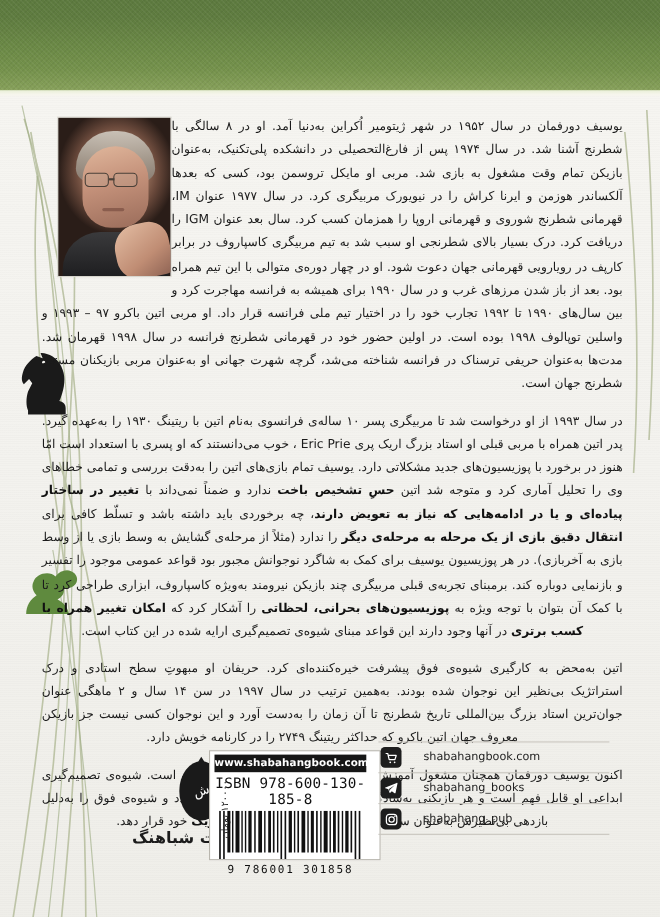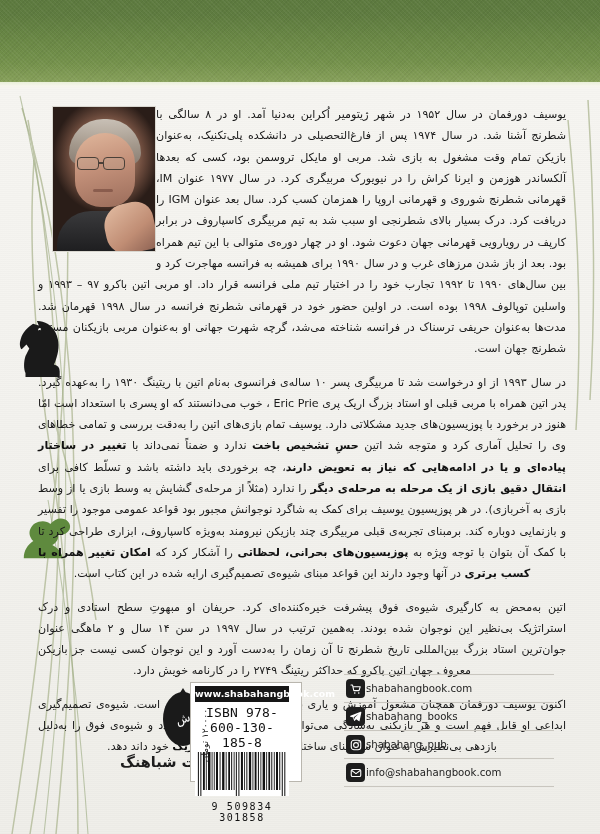--- a/index.html
+++ b/index.html
@@ -193,21 +193,21 @@
     color:#1c1c1c;
     direction: rtl;
     white-space: nowrap;
     letter-spacing: .4px;
   }
 
   
   .barcode-box {
     position: absolute;
     left: 190px; top: -10px;
-    width: 112px; height: 100px;
+    width: 156px; height: 100px;
     background: #ffffff;
     border: 1px solid #b9b6ae;
     padding: 3px 12px 2px 4px;
   }
   .url-bar {
     background: #161616;
     color: #ffffff;
     font-size: 9.4px;
     font-weight: 700;
     text-align: center;
@@ -238,21 +238,21 @@
 
   
   .social {
     position: absolute;
     left: 344px; top: -18px;
     width: 210px;
   }
   .social-row {
     display: flex;
     align-items: center;
-    gap: 1px;
+    gap: 20px;
     padding: 4px 2px 4px 2px;
     border-bottom: 1px solid #c9c6bf;
     direction: ltr;
   }
   .social-row:first-child { border-top: 1px solid #c9c6bf; }
   .s-icon {
     width: 19px; height: 19px;
     border-radius: 4px;
     background: #1d1d1d;
     display:flex; align-items:center; justify-content:center;
@@ -321,21 +321,21 @@
         <div class="p-hands"></div>
       </div>
     </div>
 
     <p class="para first">یوسیف دورفمان در سال ۱۹۵۲ در شهر ژیتومیر اُکراین به‌دنیا آمد. او در ۸ سالگی با شطرنج آشنا شد. در سال ۱۹۷۴ پس از فارغ‌التحصیلی در دانشکده پلی‌تکنیک، به‌عنوان بازیکن تمام وقت مشغول به بازی شد. مربی او مایکل تروسمن بود، کسی که بعدها آلکساندر هوزمن و ایرنا کراش را در نیویورک مربیگری کرد. در سال ۱۹۷۷ عنوان IM، قهرمانی شطرنج شوروی و قهرمانی اروپا را همزمان کسب کرد. سال بعد عنوان IGM را دریافت کرد. درک بسیار بالای شطرنجی او سبب شد به تیم مربیگری کاسپاروف در برابر کارپف در رویارویی قهرمانی جهان دعوت شود. او در چهار دوره‌ی متوالی با این تیم همراه بود. بعد از باز شدن مرزهای غرب و در سال ۱۹۹۰ برای همیشه به فرانسه مهاجرت کرد و بین سال‌های ۱۹۹۰ تا ۱۹۹۲ تجارب خود را در اختیار تیم ملی فرانسه قرار داد. او مربی اتین باکرو ۹۷ – ۱۹۹۳ و واسلین توپالوف ۱۹۹۸ بوده است. در اولین حضور خود در قهرمانی شطرنج فرانسه در سال ۱۹۹۸ قهرمان شد. مدت‌ها به‌عنوان حریفی ترسناک در فرانسه شناخته می‌شد، گرچه شهرت جهانی او به‌عنوان مربی بازیکنان مستعد شطرنج جهان است.</p>
 
     <p class="para"><span>در سال ۱۹۹۳ از او درخواست شد تا مربیگری پسر ۱۰ ساله‌ی فرانسوی به‌نام اتین با ریتینگ ۱۹۳۰ را به‌عهده گیرد. پدر اتین همراه با مربی قبلی او استاد بزرگ اریک پری Eric Prie ، خوب می‌دانستند که او پسری با استعداد است امّا هنوز در برخورد با پوزیسیون‌های جدید مشکلاتی دارد. یوسیف تمام بازی‌های اتین را به‌دقت بررسی و تمامی خطاهای وی را تحلیل آماری کرد و متوجه شد اتین </span><b>حسِ تشخیص باخت</b><span> ندارد و ضمناً نمی‌داند با </span><b>تغییر در ساختار پیاده‌ای و یا در ادامه‌هایی که نیاز به تعویض دارند</b><span>، چه برخوردی باید داشته باشد و تسلّط کافی برای </span><b>انتقال دقیق بازی از یک مرحله به مرحله‌ی دیگر</b><span> را ندارد (مثلاً از مرحله‌ی گشایش به وسط بازی یا از وسط بازی به آخربازی). در هر پوزیسیون یوسیف برای کمک به شاگرد نوجوانش مجبور بود قواعد عمومی موجود را تفسیر و بازنمایی دوباره کند. برمبنای تجربه‌ی قبلی مربیگری چند بازیکن نیرومند به‌ویژه کاسپاروف، ابزاری طراحی کرد تا با کمک آن بتوان با توجه ویژه به </span><b>پوزیسیون‌های بحرانی، لحظاتی</b><span> را آشکار کرد که </span><b>امکان تغییر همراه با کسب برتری</b><span> در آنها وجود دارند این قواعد مبنای شیوه‌ی تصمیم‌گیری ارایه شده در این کتاب است.</span></p>
 
     <p class="para">اتین به‌محض به کارگیری شیوه‌ی فوق پیشرفت خیره‌کننده‌ای کرد. حریفان او مبهوتِ سطح استادی و درک استراتژیک بی‌نظیر این نوجوان شده بودند. به‌همین ترتیب در سال ۱۹۹۷ در سن ۱۴ سال و ۲ ماهگی عنوان جوان‌ترین استاد بزرگ بین‌المللی تاریخ شطرنج تا آن زمان را به‌دست آورد و این نوجوان کسی نیست جز بازیکن معروف جهان اتین باکرو که حداکثر ریتینگ ۲۷۴۹ را در کارنامه خویش دارد.</p>
 
-    <p class="para"><span>اکنون یوسیف دورفمان همچنان مشغول آموزش و یاری بازیکنان مستعد شطرنج جهان است. شیوه‌ی تصمیم‌گیری ابداعی او قابل فهم است و هر بازیکنی به‌سادگی می‌تواند آن‌را درک کند و به کار بندد و شیوه‌ی فوق را به‌دلیل بازدهی بی‌نظیرش به‌عنوان سنگ‌بنای ساختار </span><b>تفکر مدرن استراتژیک</b><span> خود داند دهد.</span></p>
+    <p class="para"><span>اکنون یوسیف دورفمان همچنان مشغول آموزش و یاری بازیکنان مستعد شطرنج جهان است. شیوه‌ی تصمیم‌گیری ابداعی او قابل فهم است و هر بازیکنی به‌سادگی می‌تواند آن‌را درک کند و به کار بندد و شیوه‌ی فوق را به‌دلیل بازدهی بی‌نظیرش به‌عنوان سنگ‌بنای ساختار </span><b>تفکر مدرن استراتژیک</b><span> خود قرار دهد.</span></p>
   </div>
 
   <div class="bottom-row">
 
     <div class="publisher">
       <div class="pub-mark">
         <span class="pub-mark-glyph">ش</span>
       </div>
       <div class="pub-name">انتشارات شباهنگ</div>
     </div>
@@ -374,21 +374,21 @@
             <rect x="98.5" y="0" width="1.2" height="38"></rect>
           <rect x="101.5" y="0" width="2.4" height="38"></rect>
             <rect x="105.5" y="0" width="1.4" height="38"></rect>
           <rect x="109" y="0" width="1.2" height="38"></rect>
             <rect x="112" y="0" width="2.8" height="38"></rect>
           <rect x="116.5" y="0" width="1.4" height="38"></rect>
           <rect x="120" y="0" width="1.4" height="44"></rect>
             <rect x="123.5" y="0" width="1.4" height="44"></rect>
         </g>
       </svg>
-      <div class="ean-digits">9  509834  301858</div>
+      <div class="ean-digits">9  786001  301858</div>
     </div>
 
     <div class="price-strip">
       <span class="price-text">۱۲۰۰۰۰ تومان</span>
     </div>
 
     <div class="social">
 
       <div class="social-row">
         <span class="s-icon">
@@ -416,25 +416,16 @@
         <span class="s-icon">
           <svg width="12" height="12" viewBox="0 0 24 24" fill="none" stroke="#fff" stroke-width="2.2">
             <rect x="2.5" y="2.5" width="19" height="19" rx="5.5"></rect>
             <circle cx="12" cy="12" r="4.8"></circle>
             <circle cx="18" cy="6" r="1.4" fill="#fff" stroke="none"></circle>
           </svg>
         </span>
         <span class="s-label">shabahang_pub</span>
       </div>
 
-      <div class="social-row">
-        <span class="s-icon">
-          <svg width="12" height="12" viewBox="0 0 24 24" fill="none" stroke="#fff" stroke-width="2.2" stroke-linejoin="round">
-            <rect x="2.5" y="5" width="19" height="14" rx="2.6"></rect>
-            <path d="M3.6 7 L12 13.2 L20.4 7"></path>
-          </svg>
-        </span>
-        <span class="s-label">info@shabahangbook.com</span>
-      </div>
 
     </div>
   </div>
 </div>
 
 </body></html>

